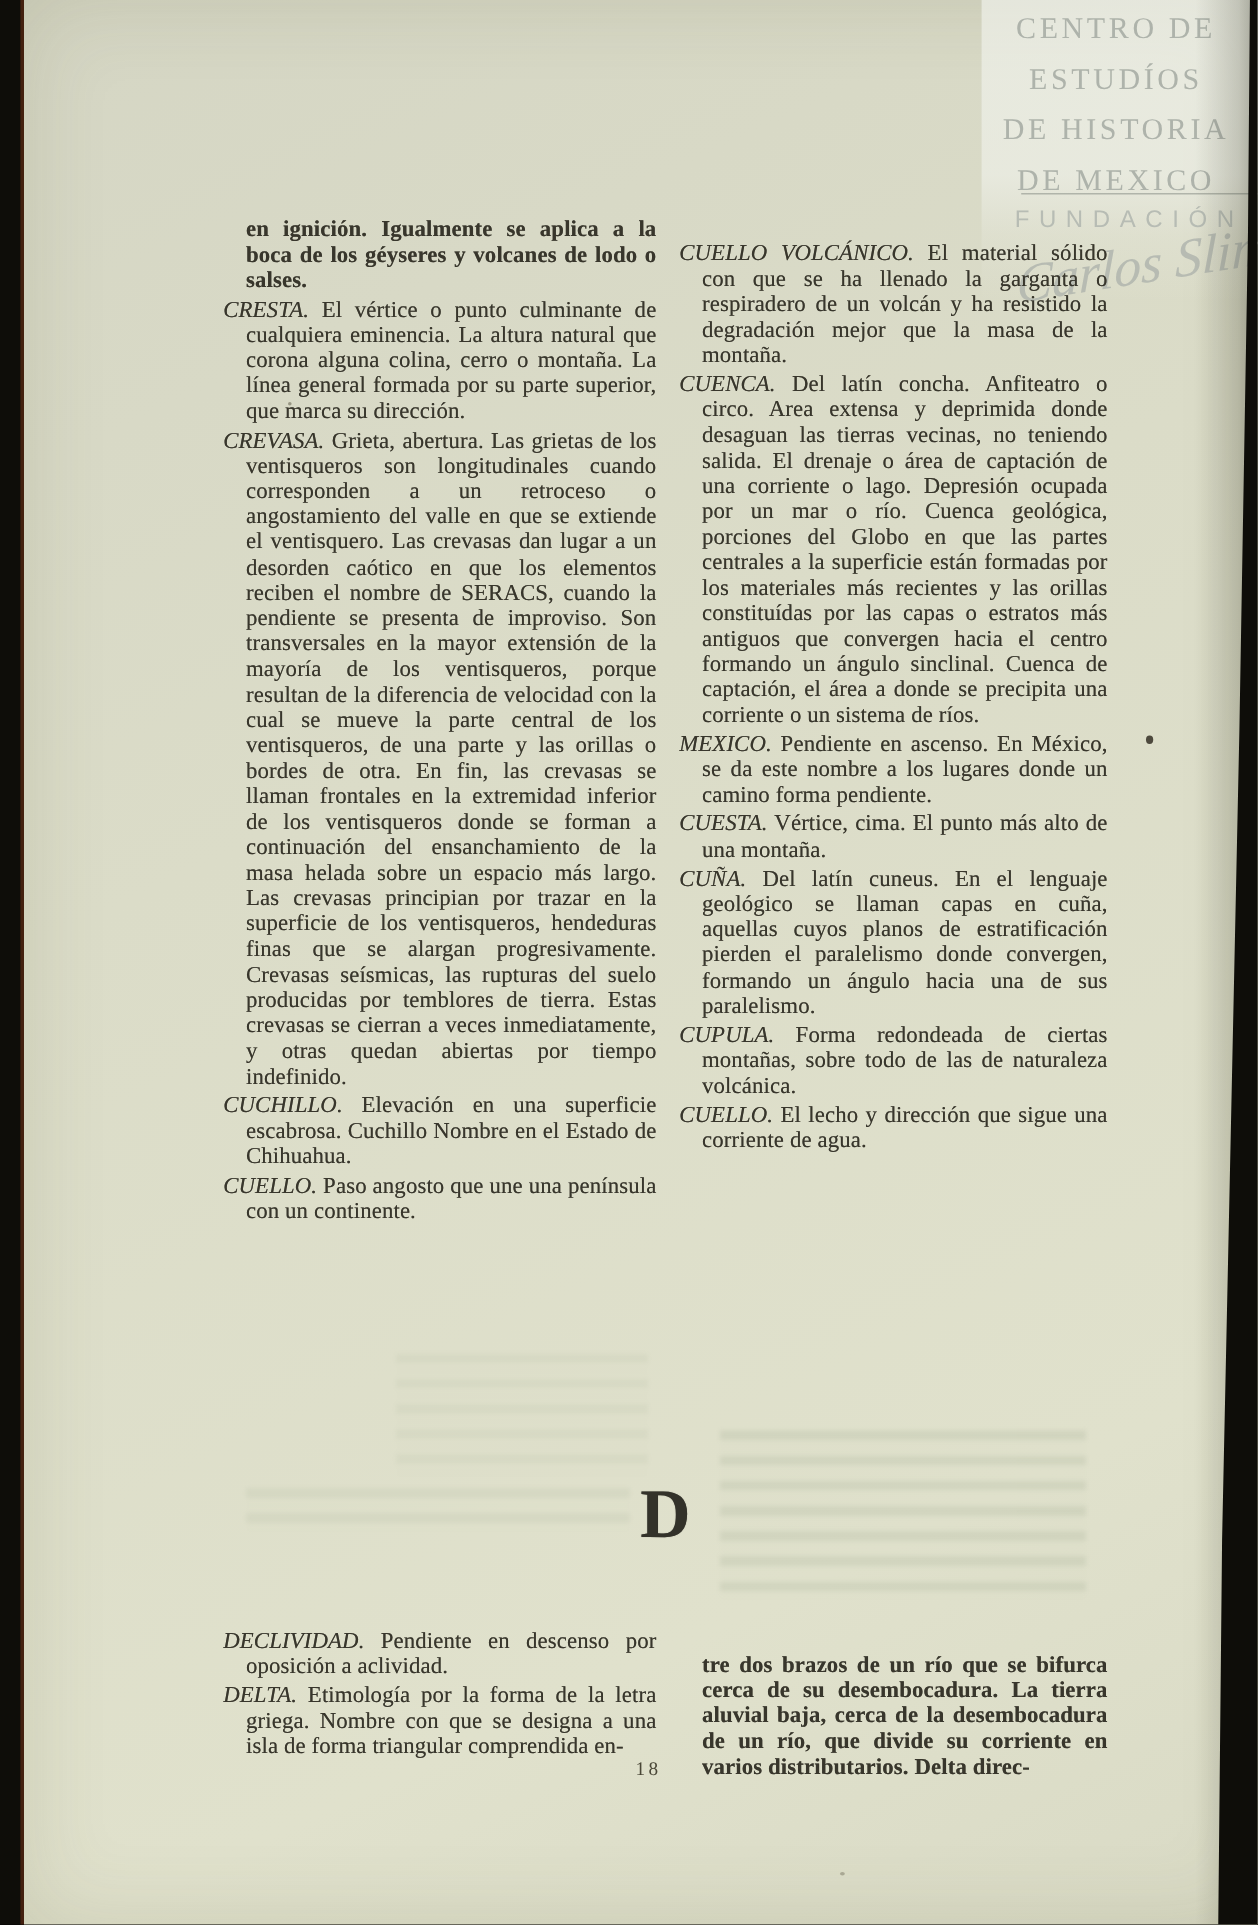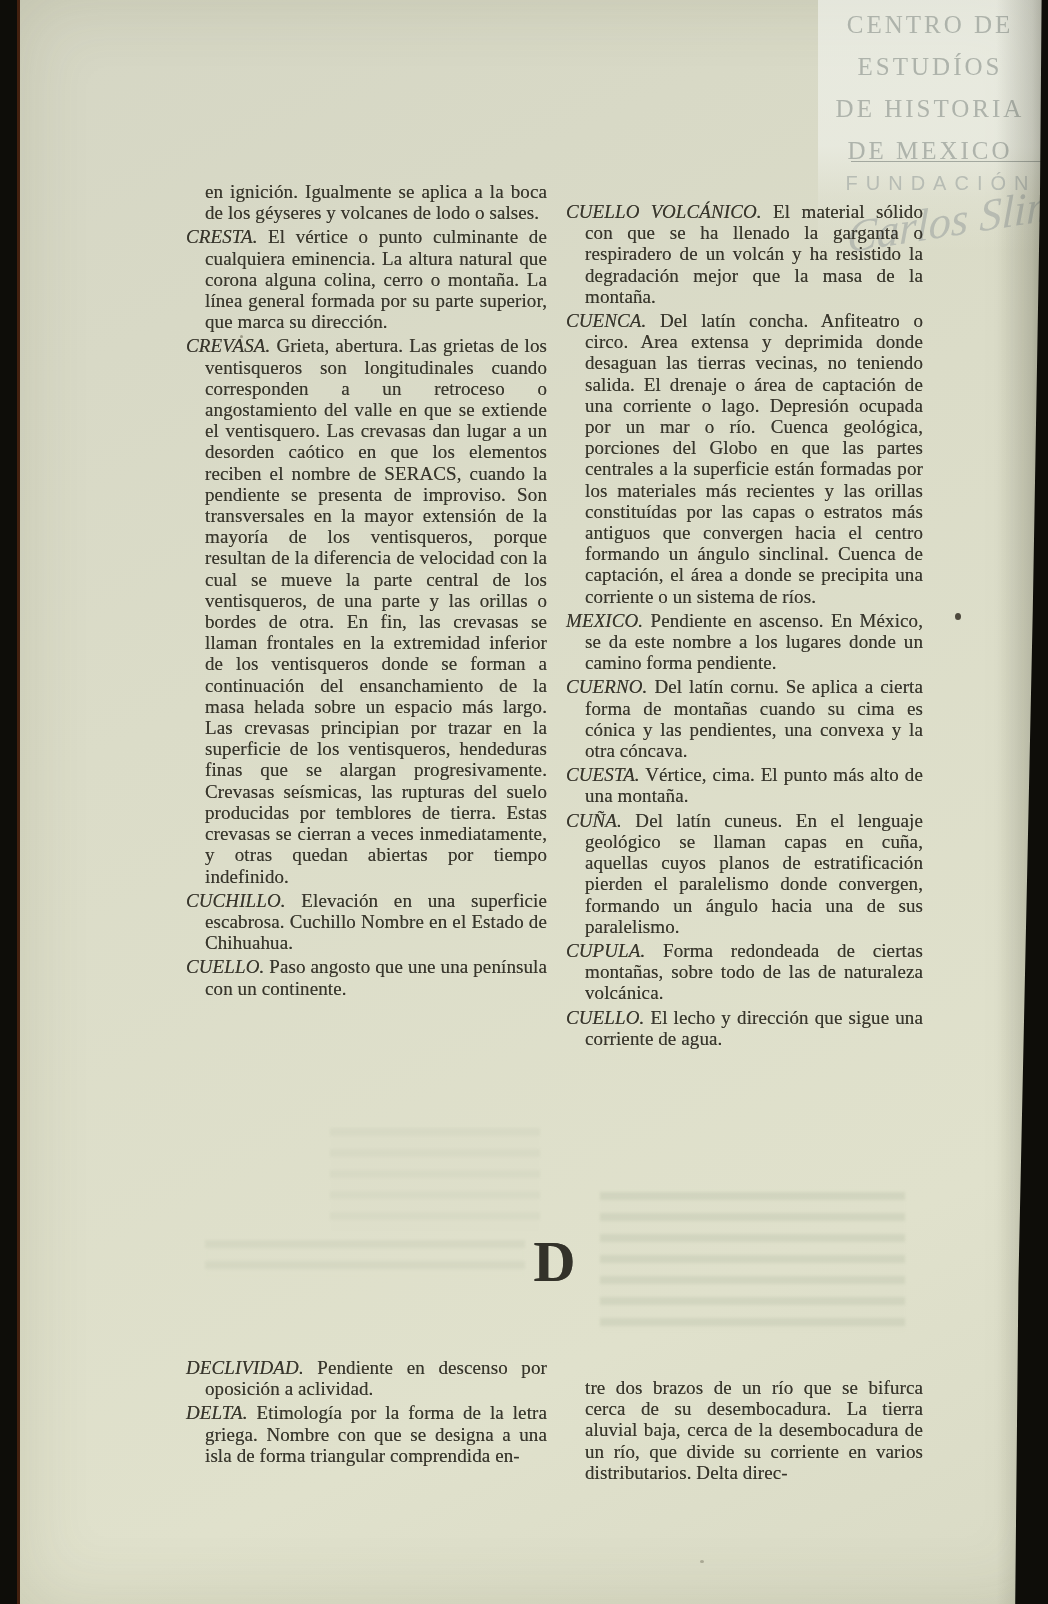--- a/index.html
+++ b/index.html
@@ -51,21 +51,21 @@
   .cols.bottom { top:1357px; }
   .col-l { width:361px; }
   .col-r { width:357px;margin-top:20px; }
   .entry {
     margin:0 0 3px 0; padding-left:19px; text-indent:-19px;
     font-size:19px; line-height:21.2px; text-align:justify;
     color: var(--ink, #38362c);
     hyphens:auto; -webkit-hyphens:auto; letter-spacing:0.1px;
     text-shadow: 0 0 0.5px rgba(56,54,44,0.65);
   }
-  .entry.cont { text-indent:0; }
+  .entry.cont { text-indent:0;font-weight:bold; }
   .entry .term { font-style:italic; }
   .dhead {
     position:absolute; left:186px; top:1232px; width:737px; text-align:center;
     font-size:58px; font-weight:bold; color:#33322a; line-height:60px;
     text-shadow: 0 0 0.6px rgba(51,50,42,0.7);
   }
   .pageno {
     position:absolute; left:186px; top:1466px; width:709px; text-align:center;
     font-size:16px; letter-spacing:3px; color:#4a4737;
   }
@@ -119,21 +119,20 @@
         <p class="entry"><i class="term">CUELLO.</i> <span>Paso angosto que une una península con un continente.</span></p>
       </div>
     <div class="col-r">
 
         <p class="entry"><i class="term">CUELLO VOLCÁNICO.</i> <span>El material sólido con que se ha llenado la garganta o respiradero de un volcán y ha resistido la degradación mejor que la masa de la montaña.</span></p>
 
         <p class="entry"><i class="term">CUENCA.</i> <span>Del latín concha. Anfiteatro o circo. Area extensa y deprimida donde desaguan las tierras vecinas, no teniendo salida. El drenaje o área de captación de una corriente o lago. Depresión ocupada por un mar o río. Cuenca geológica, porciones del Globo en que las partes centrales a la superficie están formadas por los materiales más recientes y las orillas constituídas por las capas o estratos más antiguos que convergen hacia el centro formando un ángulo sinclinal. Cuenca de captación, el área a donde se precipita una corriente o un sistema de ríos.</span></p>
 
         <p class="entry"><i class="term">MEXICO.</i> <span>Pendiente en ascenso. En México, se da este nombre a los lugares donde un camino forma pendiente.</span></p>
 
-        <p class="entry"><i class="term">CUERNO.</i> <span>Del latín cornu. Se aplica a cierta forma de montañas cuando su cima es cónica y las pendientes, una convexa y la otra cóncava.</span></p>
 
         <p class="entry"><i class="term">CUESTA.</i> <span>Vértice, cima. El punto más alto de una montaña.</span></p>
 
         <p class="entry"><i class="term">CUÑA.</i> <span>Del latín cuneus. En el lenguaje geológico se llaman capas en cuña, aquellas cuyos planos de estratificación pierden el paralelismo donde convergen, formando un ángulo hacia una de sus paralelismo.</span></p>
 
         <p class="entry"><i class="term">CUPULA.</i> <span>Forma redondeada de ciertas montañas, sobre todo de las de naturaleza volcánica.</span></p>
 
         <p class="entry"><i class="term">CUELLO.</i> <span>El lecho y dirección que sigue una corriente de agua.</span></p>
 
       </div>
@@ -147,20 +146,21 @@
         <p class="entry"><i class="term">DECLIVIDAD.</i> <span>Pendiente en descenso por oposición a aclividad.</span></p>
 
         <p class="entry"><i class="term">DELTA.</i> <span>Etimología por la forma de la letra griega. Nombre con que se designa a una isla de forma triangular comprendida en-</span></p>
       </div>
     <div class="col-r">
 
         <p class="entry cont"><i class="term"></i> <span>tre dos brazos de un río que se bifurca cerca de su desembocadura. La tierra aluvial baja, cerca de la desembocadura de un río, que divide su corriente en varios distributarios. Delta direc-</span></p>
       </div>
   </div>
 
+  <div class="pageno">18</div>
 
   <div class="speck k1"></div>
   <div class="speck k2"></div>
   <div class="speck k3"></div>
 
   <div class="right-shadow"></div>
   <div class="right-black"></div>
 </div>
 
 </body></html>

